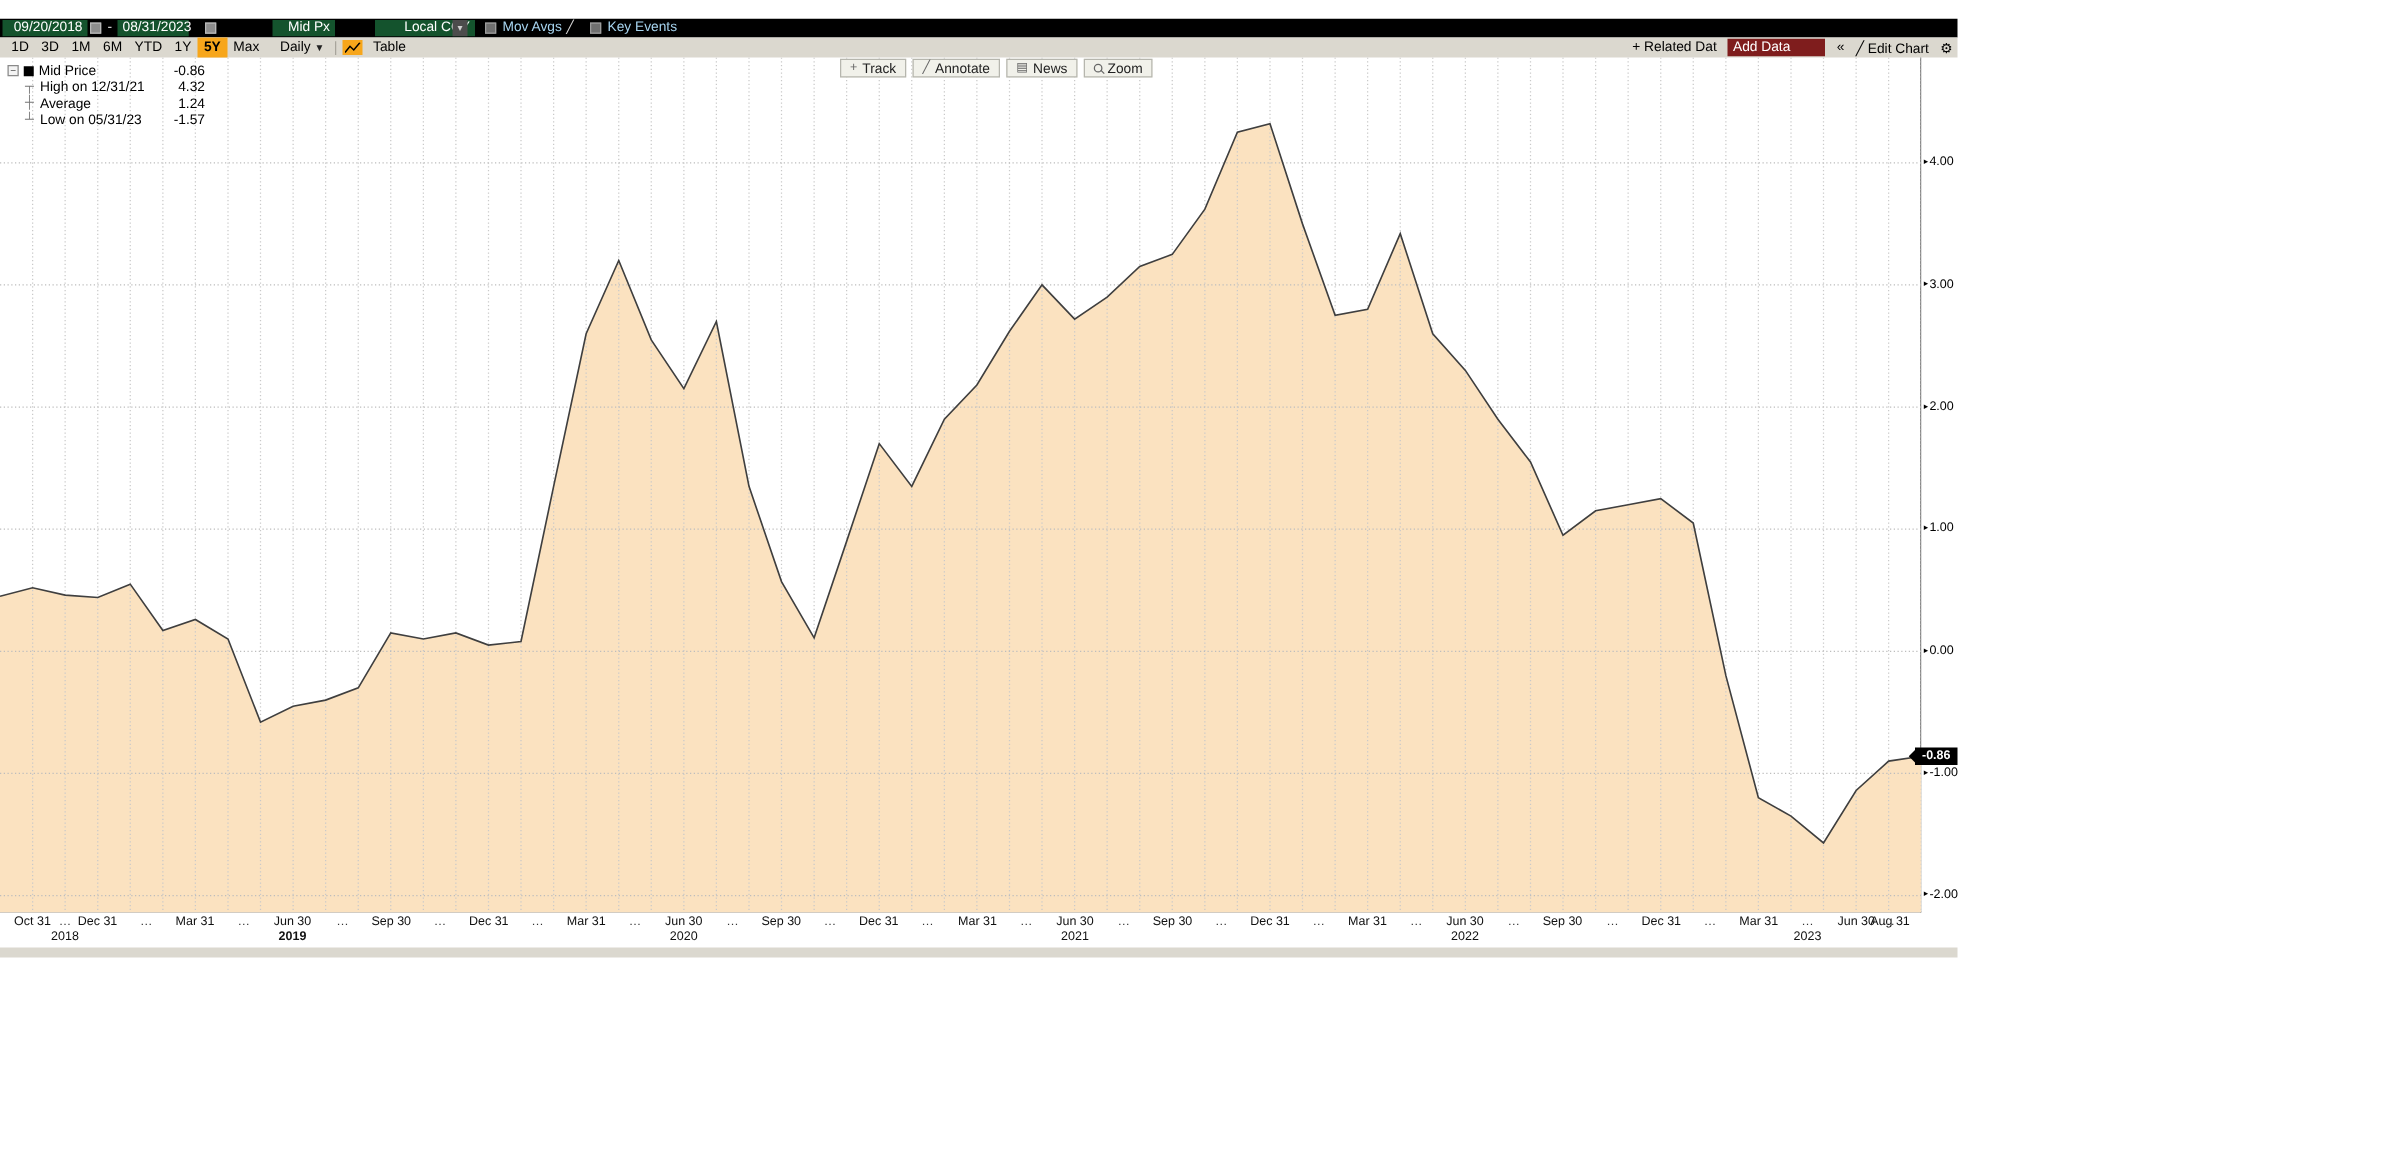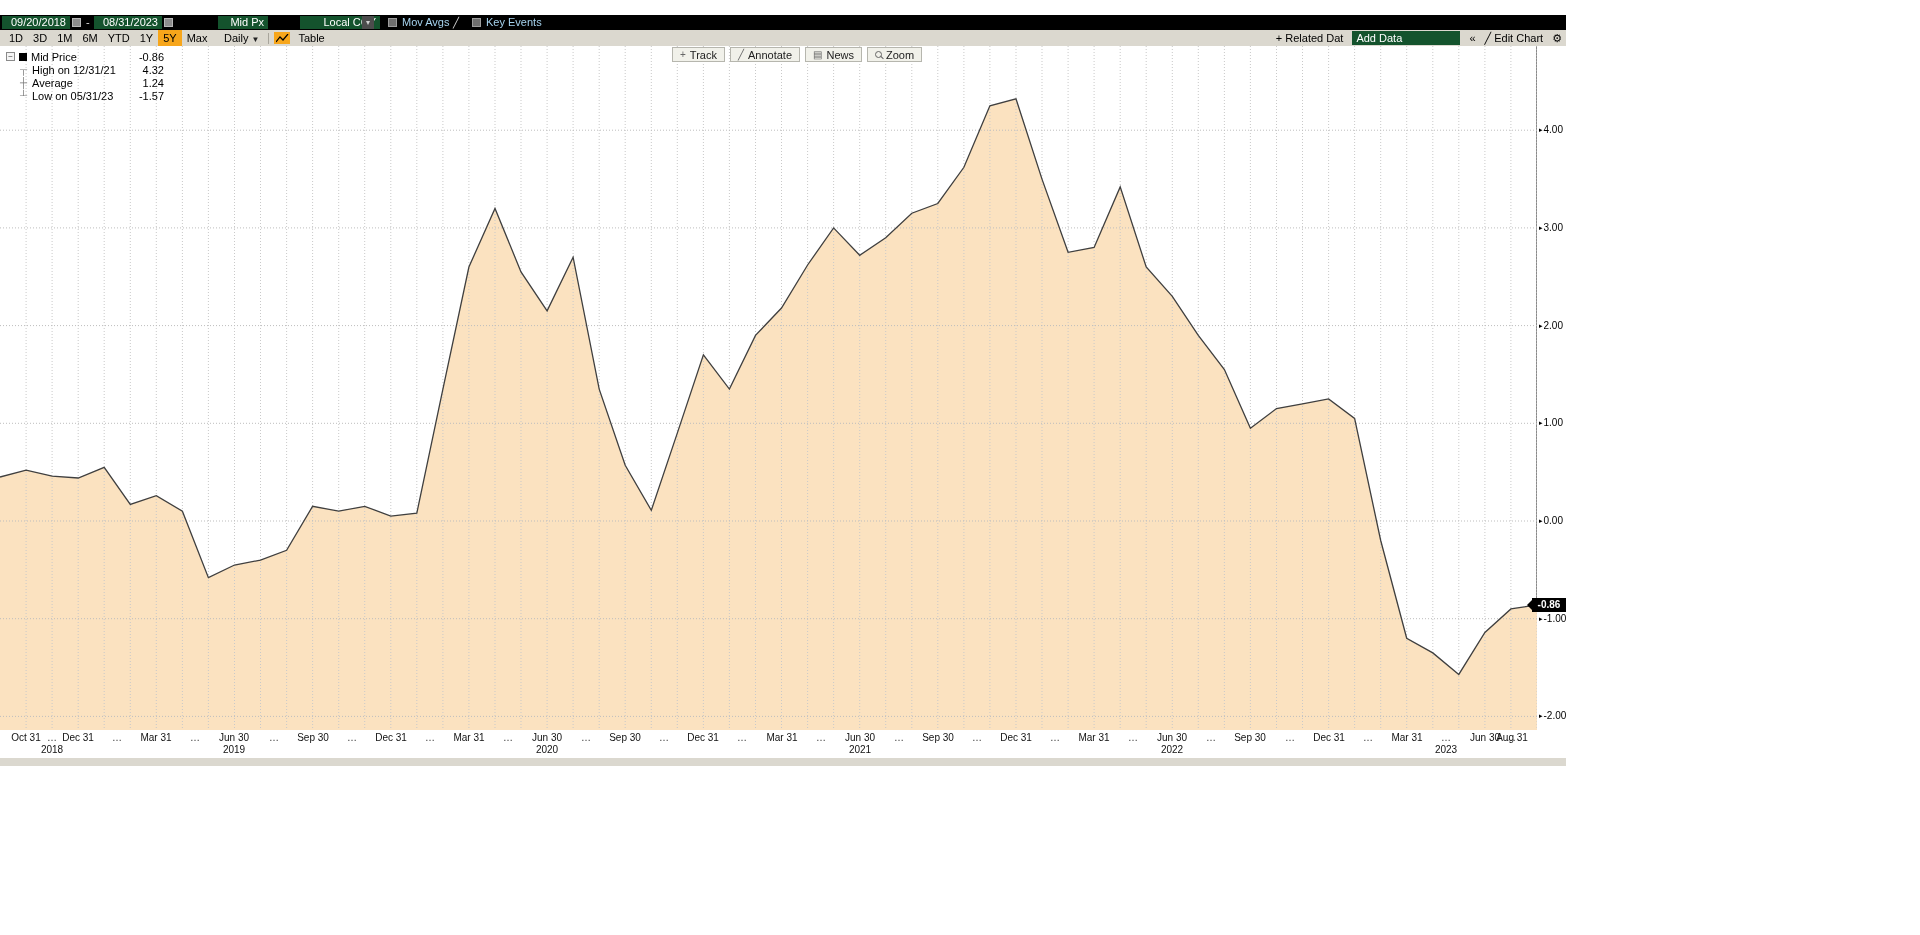--- a/index.html
+++ b/index.html
@@ -23,29 +23,29 @@
   .dash { position:absolute; color:#e0e0e0; line-height:15px; }
   .dd-box { position:absolute; top:1px; width:12px; height:13px; background:#4c4c4c; color:#cfcfcf; font-size:8px; text-align:center; line-height:13px; }
   .chk { position:absolute; top:3px; width:9px; height:9px; background:#6f6f6f; border:1px solid #9c9c9c; }
   .lbl-blue { position:absolute; color:#a6d3ee; line-height:15px; white-space:nowrap; }
   .pencil { position:absolute; color:#d9d9d9; font-size:10px; line-height:15px; }
 
   
   .row3 { position:absolute; top:30px; left:0; width:1566px; height:16px; background:#dbd8cf; font-size:11px; color:#000; }
   .range-group { position:absolute; left:4px; top:0; height:16px; display:flex; align-items:center; }
   .range-btn { padding:0 5px; line-height:16px; cursor:default; }
-  .range-btn.active { background:#f7a61b; }
+  .range-btn.active { background:#f7a61b;font-weight:bold; }
   .freq { margin-left:10px; padding:0 4px; white-space:nowrap; }
   .freq .dd-caret { font-size:8px; }
   .sep-v { width:1px; height:11px; background:#a8a59c; margin:0 5px; }
   .cicon { width:16px; height:12px; background:#f7a61b; display:flex; align-items:center; justify-content:center; }
   .table-btn { margin-left:8px; }
   .right-group { position:absolute; right:4px; top:0; height:16px; display:flex; align-items:center; gap:9px; }
   .related { white-space:nowrap; }
-  .add-data { width:108px; height:14px; background:#14532d; color:#fff; line-height:14px; padding:0 4px; white-space:nowrap; overflow:hidden; }
+  .add-data { width:78px; height:14px; background:#7f1d1d; color:#fff; line-height:14px; padding:0 4px; white-space:nowrap; overflow:hidden; }
   .edit-chart { white-space:nowrap; }
 
   
   .legend { position:absolute; left:6px; top:50px; width:158px; font-size:11px; color:#000; z-index:5; }
   .lrow { display:flex; align-items:center; height:13px; gap:4px; white-space:nowrap; }
   .lexp { width:9px; height:9px; border:1px solid #8a8a8a; background:#f4f4f4; color:#444; font-size:8px; line-height:7px; text-align:center; flex:0 0 auto; }
   .lswatch { width:8px; height:8px; background:#000; flex:0 0 auto; }
   .lmark { width:9px; margin-left:13px; color:#777; font-size:10px; text-align:center; flex:0 0 auto; }
   .lval { margin-left:auto; }
 
@@ -77,21 +77,21 @@
 </head>
 <body>
 
 <div class="window">
 
 
   <div class="row2">
     <div class="bfield" style="left:2px; width:68px;">09/20/2018</div>
     <span class="cal-icon" style="left:72px;"></span>
     <span class="dash" style="left:86px;">-</span>
-    <div class="bfield" style="left:94px; width:68px;">08/31/2023</div>
+    <div class="bfield" style="left:94px; width:57px;">08/31/2023</div>
     <span class="cal-icon" style="left:164px;"></span>
     <div class="bfield" style="left:218px; width:50px;">Mid Px</div>
     <div class="bfield" style="left:300px; width:80px;">Local CCY</div>
     <span class="dd-box" style="left:362px;">▾</span>
     <span class="chk" style="left:388px;"></span>
     <span class="lbl-blue" style="left:402px;">Mov Avgs</span>
     <span class="pencil" style="left:453px;">╱</span>
     <span class="chk" style="left:472px;"></span>
     <span class="lbl-blue" style="left:486px;">Key Events</span>
   </div>
@@ -300,21 +300,21 @@
       <span class="x-tick" style="left: 1250px;">Sep 30</span>
       <span class="x-sep" style="left: 1290px;">…</span>
       <span class="x-tick" style="left: 1329px;">Dec 31</span>
       <span class="x-sep" style="left: 1368px;">…</span>
       <span class="x-tick" style="left: 1407px;">Mar 31</span>
       <span class="x-sep" style="left: 1446px;">…</span>
       <span class="x-tick" style="left: 1485px;">Jun 30</span>
       <span class="x-sep" style="left: 1511px;">…</span>
       <span class="x-tick" style="left: 1512px;">Aug 31</span>
       <span class="x-year" style="left: 52px;">2018</span>
-      <span class="x-year" style="left: 234px;">2019</span>
+      <span class="x-year" style="left: 234px; font-weight: bold;">2019</span>
       <span class="x-year" style="left: 547px;">2020</span>
       <span class="x-year" style="left: 860px;">2021</span>
       <span class="x-year" style="left: 1172px;">2022</span>
       <span class="x-year" style="left: 1446px;">2023</span>
     </div>
 
   <div class="footer"></div>
 </div>
 
 </body></html>

